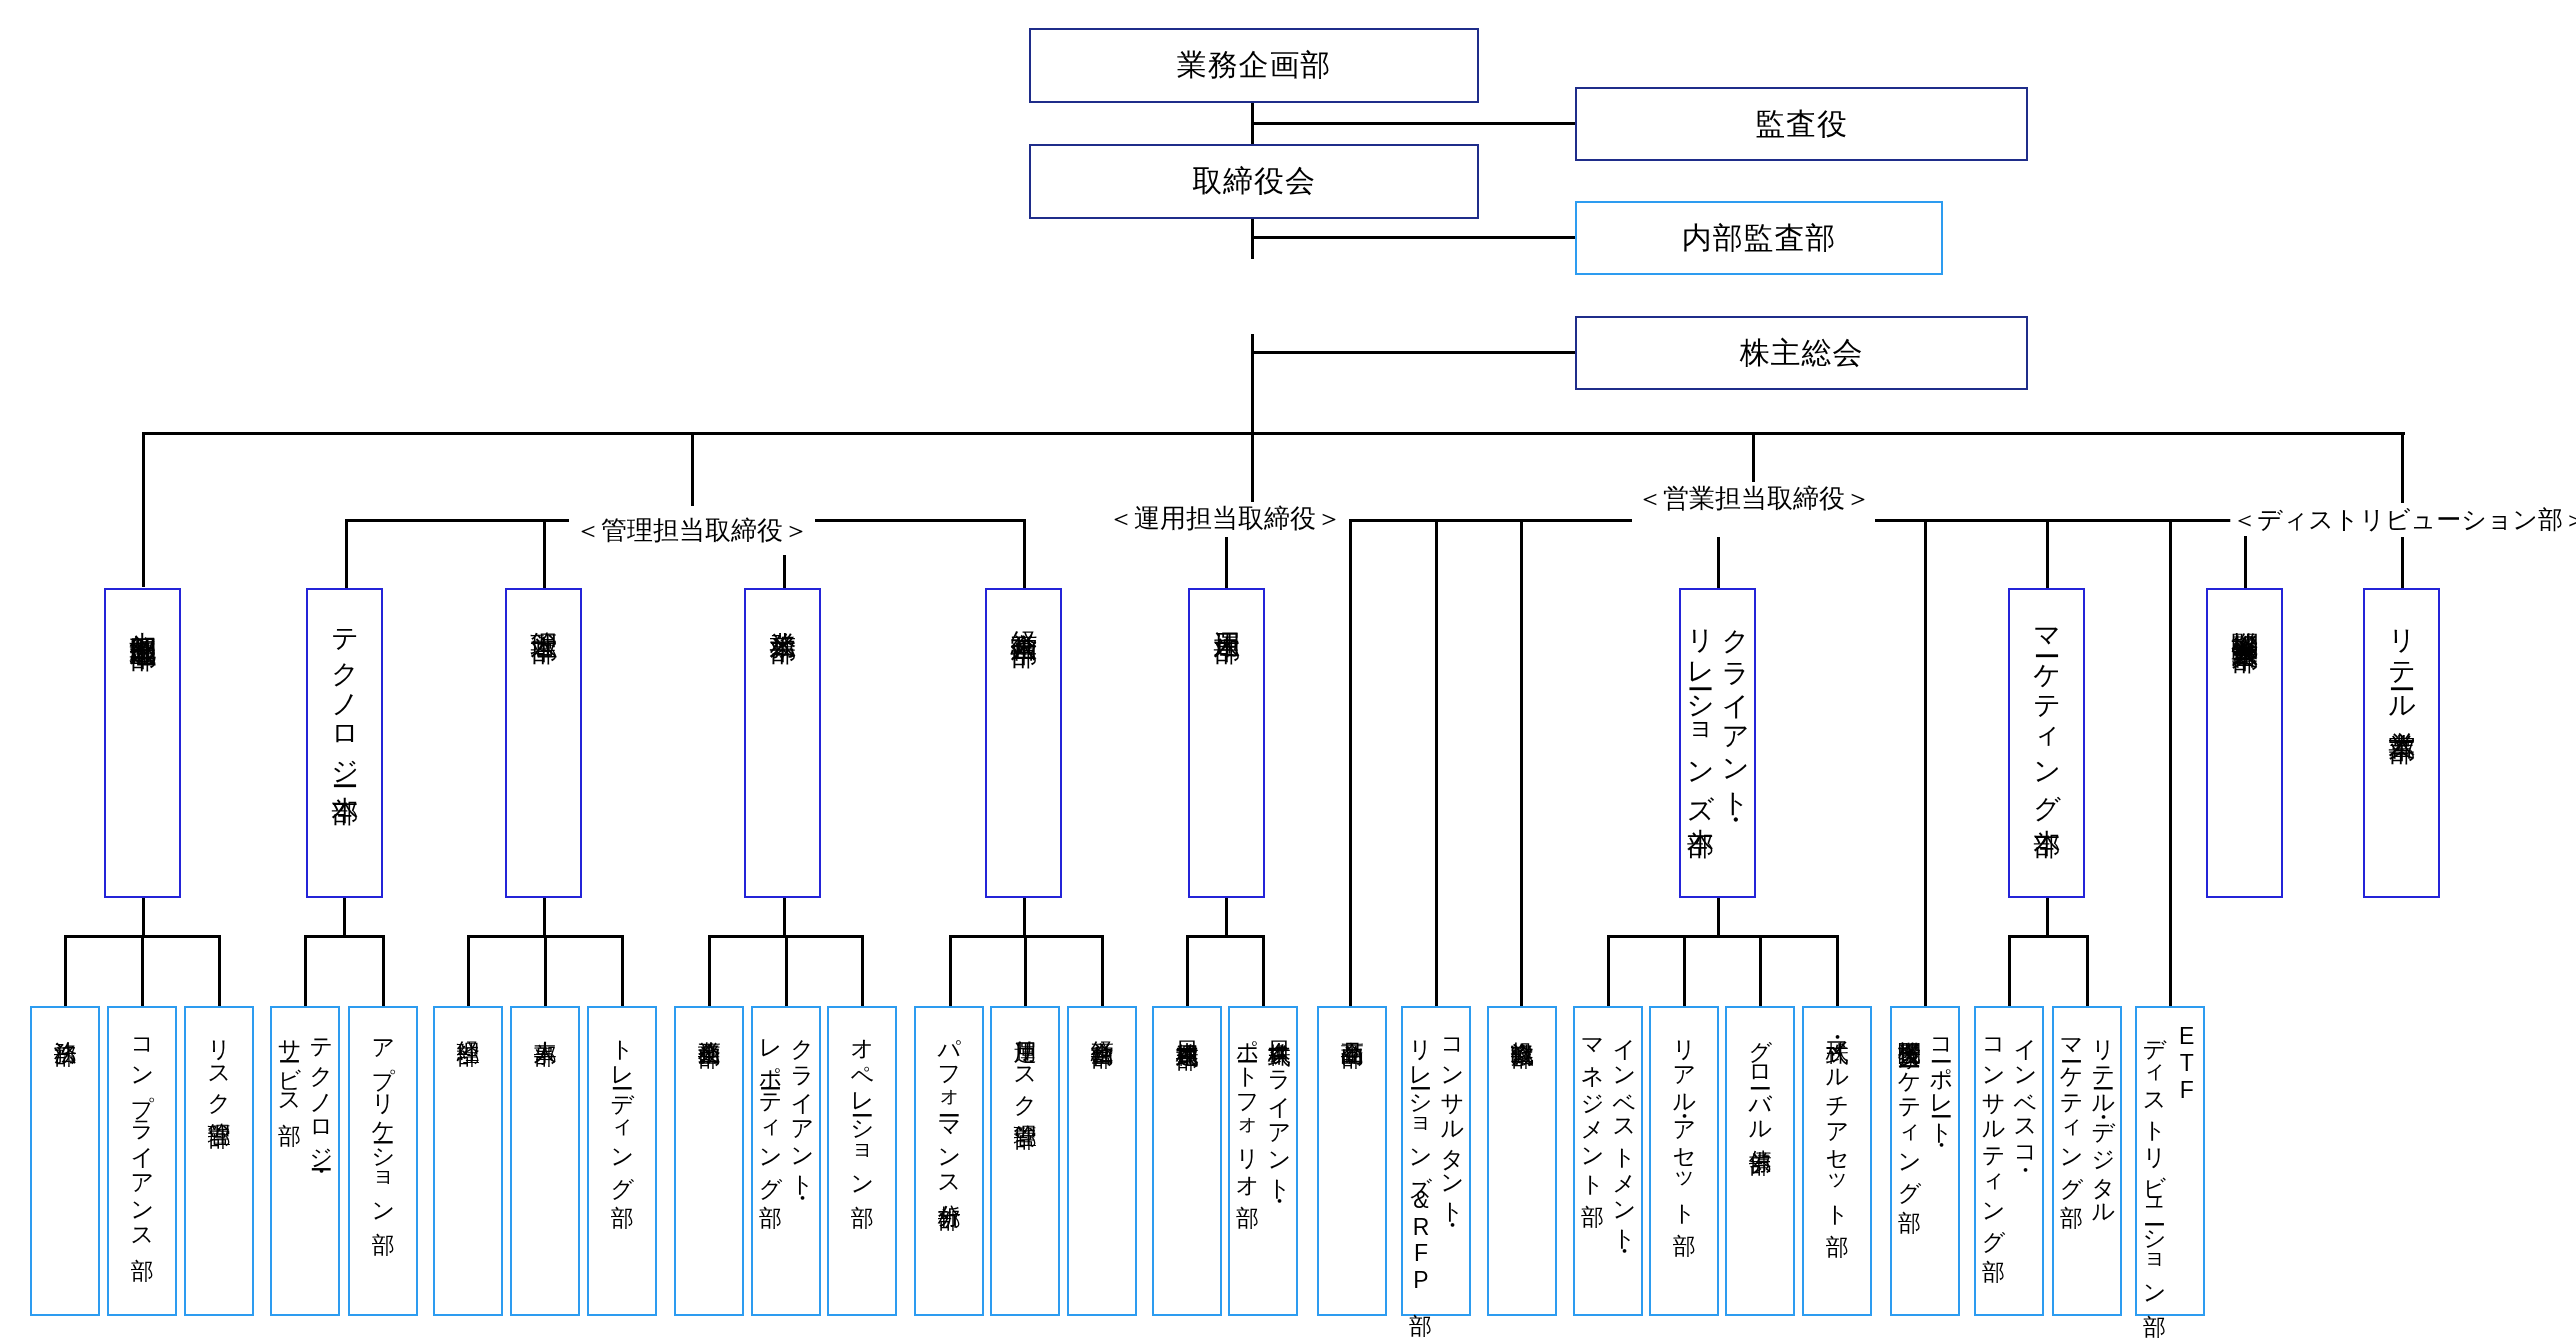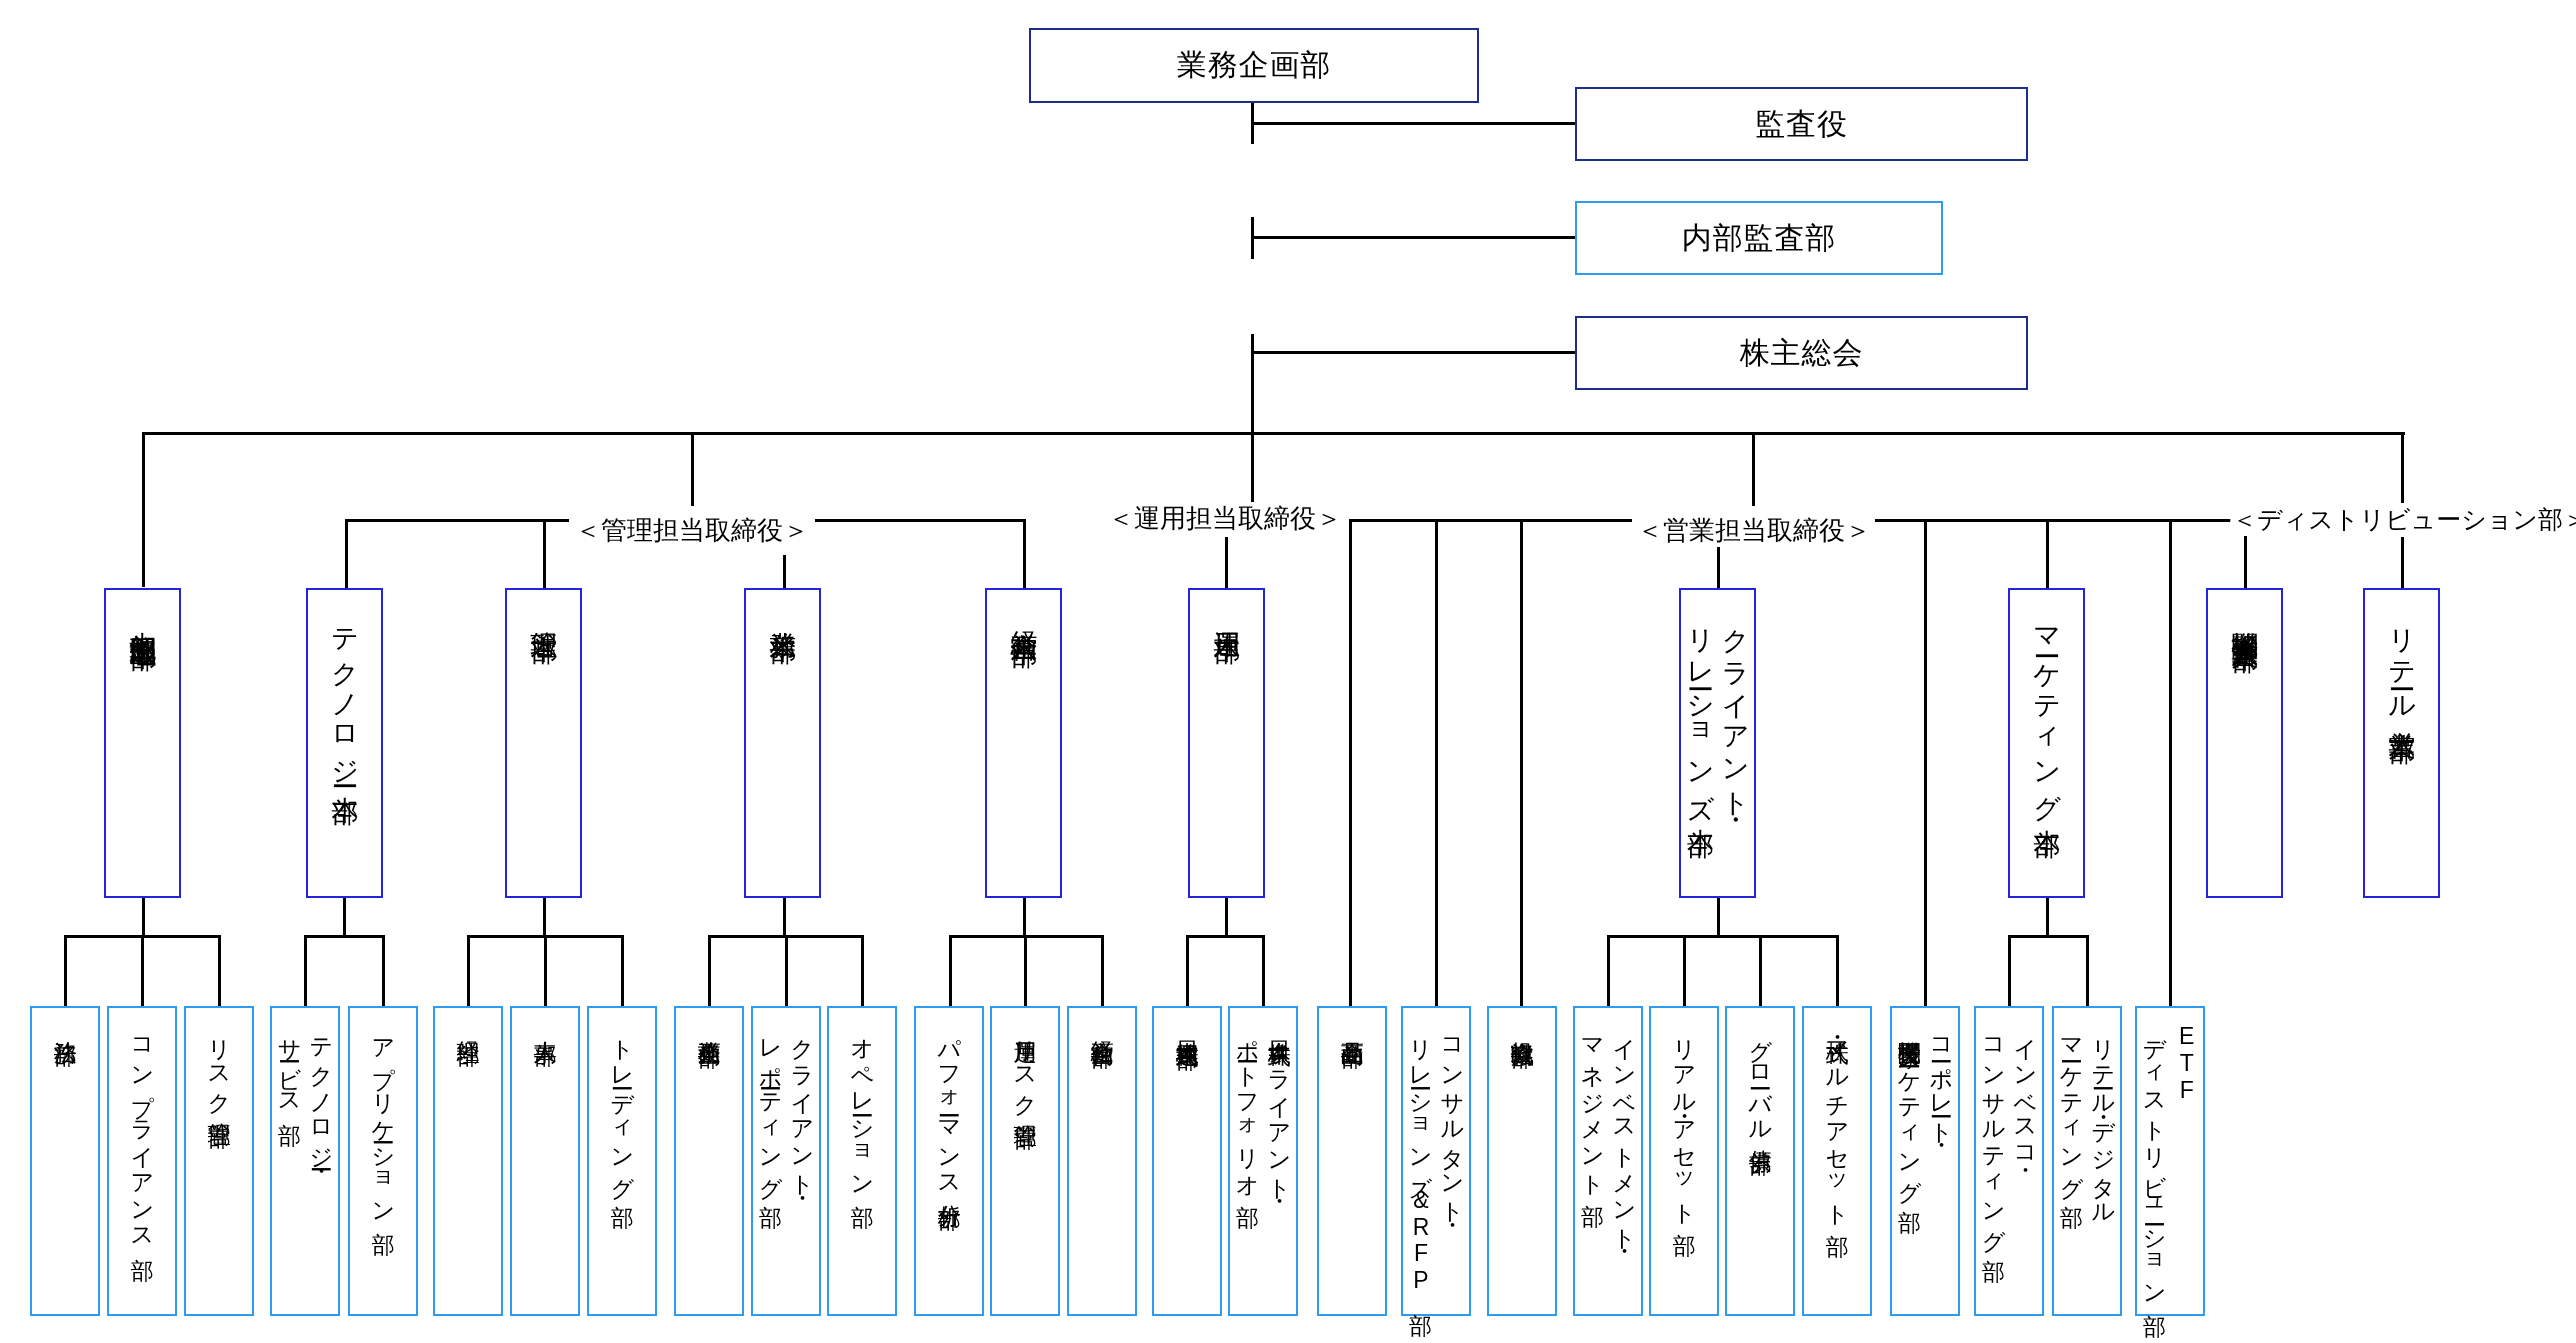--- a/index.html
+++ b/index.html
@@ -97,26 +97,27 @@
     <div class="line" style="left: 1607px; top: 935px; width: 232px; height: 2.8px; background: rgb(0, 0, 0);"></div>
     <div class="line" style="left: 1607px; top: 935px; width: 2.8px; height: 71px; background: rgb(0, 0, 0);"></div>
     <div class="line" style="left: 1683px; top: 935px; width: 2.8px; height: 71px; background: rgb(0, 0, 0);"></div>
     <div class="line" style="left: 1759px; top: 935px; width: 2.8px; height: 71px; background: rgb(0, 0, 0);"></div>
     <div class="line" style="left: 1836px; top: 935px; width: 2.8px; height: 71px; background: rgb(0, 0, 0);"></div>
     <div class="line" style="left: 2046px; top: 898px; width: 2.8px; height: 39px; background: rgb(0, 0, 0);"></div>
     <div class="line" style="left: 2008px; top: 935px; width: 80px; height: 2.8px; background: rgb(0, 0, 0);"></div>
     <div class="line" style="left: 2008px; top: 935px; width: 2.8px; height: 71px; background: rgb(0, 0, 0);"></div>
     <div class="line" style="left: 2086px; top: 935px; width: 2.8px; height: 71px; background: rgb(0, 0, 0);"></div>
     <div class="gov" style="left: 1029px; top: 28px; width: 450px; height: 75px; border-color: rgb(31, 45, 138);">業務企画部</div>
+    <div class="gov" style="left: 1029px; top: 144px; width: 450px; height: 75px; border-color: rgb(31, 45, 138);">取締役会</div>
     <div class="gov" style="left: 1575px; top: 87px; width: 453px; height: 74px; border-color: rgb(31, 45, 138);">監査役</div>
     <div class="gov audit" style="left: 1575px; top: 201px; width: 368px; height: 74px; border-color: rgb(45, 156, 240);">内部監査部</div>
     <div class="gov" style="left: 1575px; top: 316px; width: 453px; height: 74px; border-color: rgb(31, 45, 138);">株主総会</div>
     <div class="dlabel" style="left: 692px; top: 502px; margin-top: 12px;">＜管理担当取締役＞</div>
     <div class="dlabel" style="left: 1225px; top: 502px;">＜運用担当取締役＞</div>
-    <div class="dlabel" style="left: 1754px; top: 514px;">＜営業担当取締役＞</div>
+    <div class="dlabel" style="left: 1754px; top: 482px;">＜営業担当取締役＞</div>
     <div class="dlabel small" style="left: 2410px; top: 503px;">＜ディストリビューション部＞</div>
     <div class="vbox divbox" style="left: 104px; top: 588px; width: 77px; height: 310px; border-color: rgb(36, 36, 216);">
       <span class="vtext">内部統制監理本部</span>
     </div>
     <div class="vbox divbox" style="left: 306px; top: 588px; width: 77px; height: 310px; border-color: rgb(36, 36, 216);">
       <span class="vtext">テクノロジー本部</span>
     </div>
     <div class="vbox divbox" style="left: 505px; top: 588px; width: 77px; height: 310px; border-color: rgb(36, 36, 216);">
       <span class="vtext">管理本部</span>
     </div>

